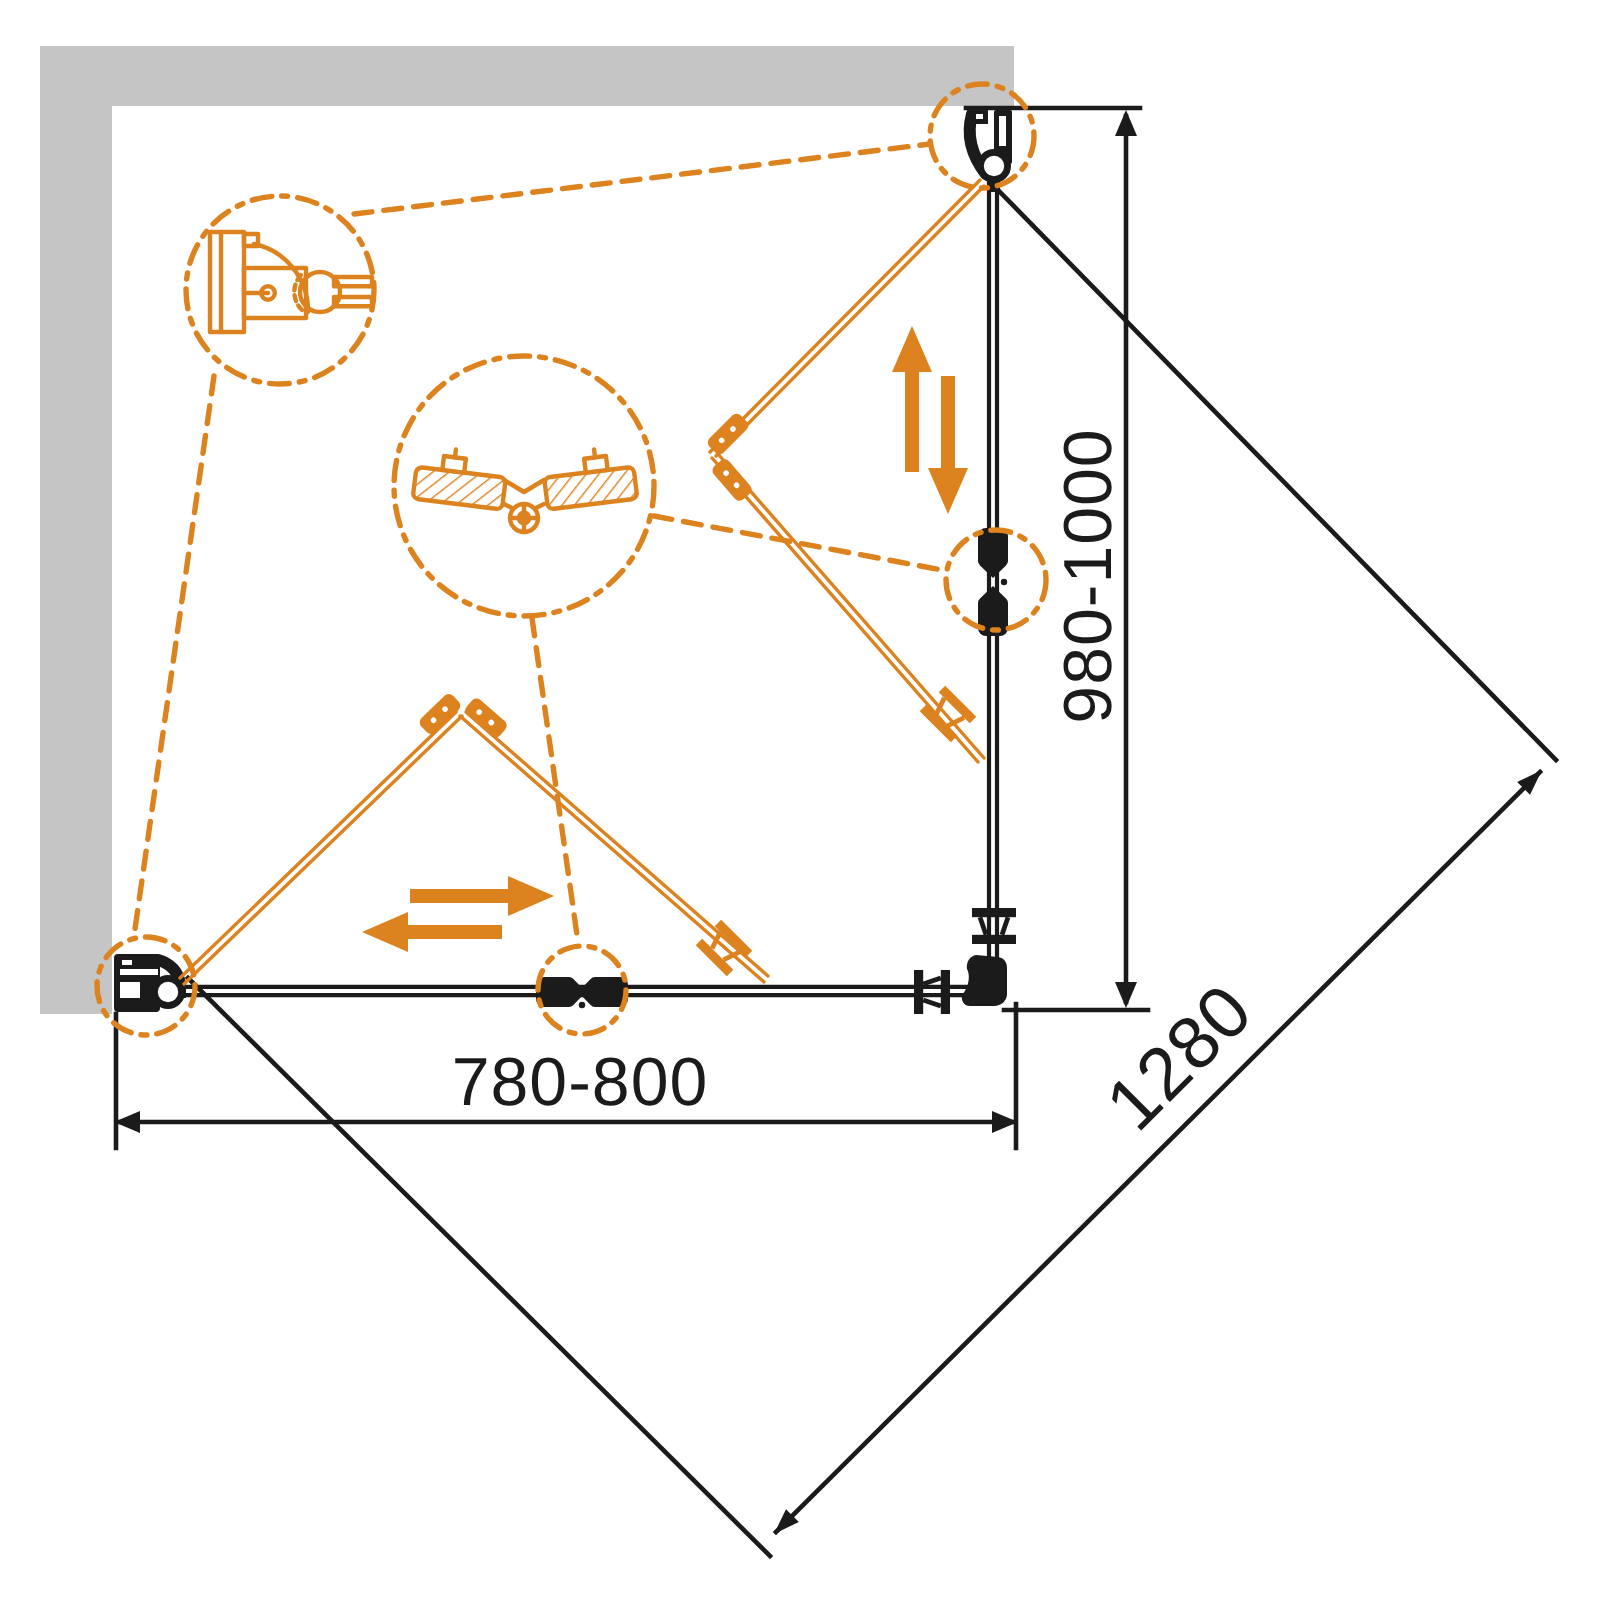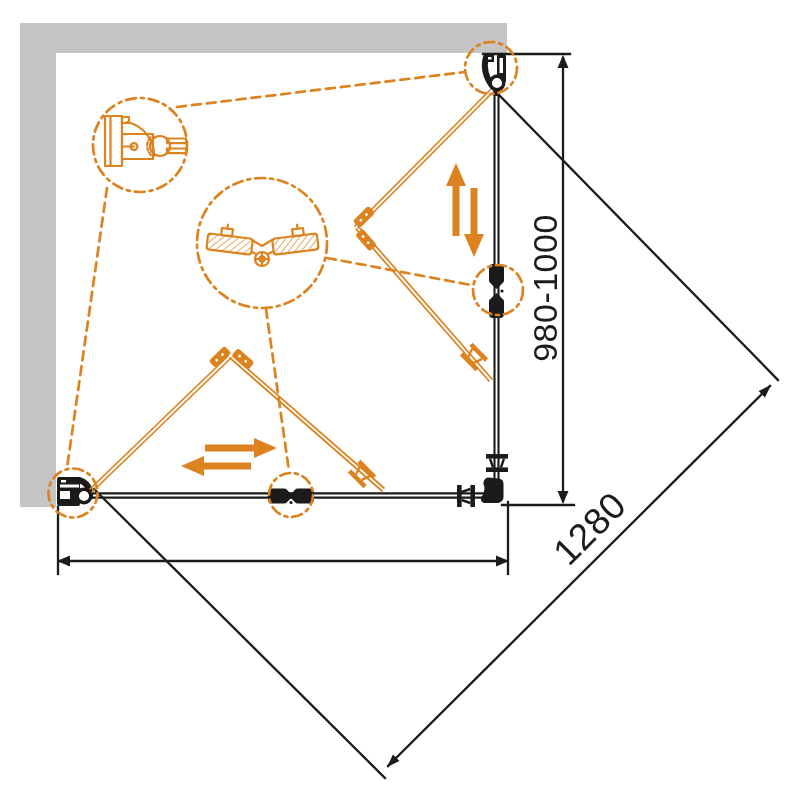--- a/index.html
+++ b/index.html
@@ -204,17 +204,18 @@
         <rect x="294" y="229" width="11" height="7" fill="#fff"></rect>
         <path d="M299.5,229 V225"></path>
       </g>
       <path d="M252,240 L262,246 L272,240 M252,252 L262,257 L272,252"></path>
       <circle cx="262" cy="259" r="7" fill="#fff"></circle>
       <circle cx="262" cy="259" r="2.6"></circle>
       <path d="M262,252 V266 M255,259 H269"></path>
     </g>
   </svg>
 
+  <div class="dim-label" style="left:290px; top:542px;">780-800</div>
 
   <div class="dim-label rot90" style="left:545px; top:288px;">980-1000</div>
 
   <div class="dim-label rot45" style="left:590px; top:529px;">1280</div>
 </div>
 
 </body></html>

